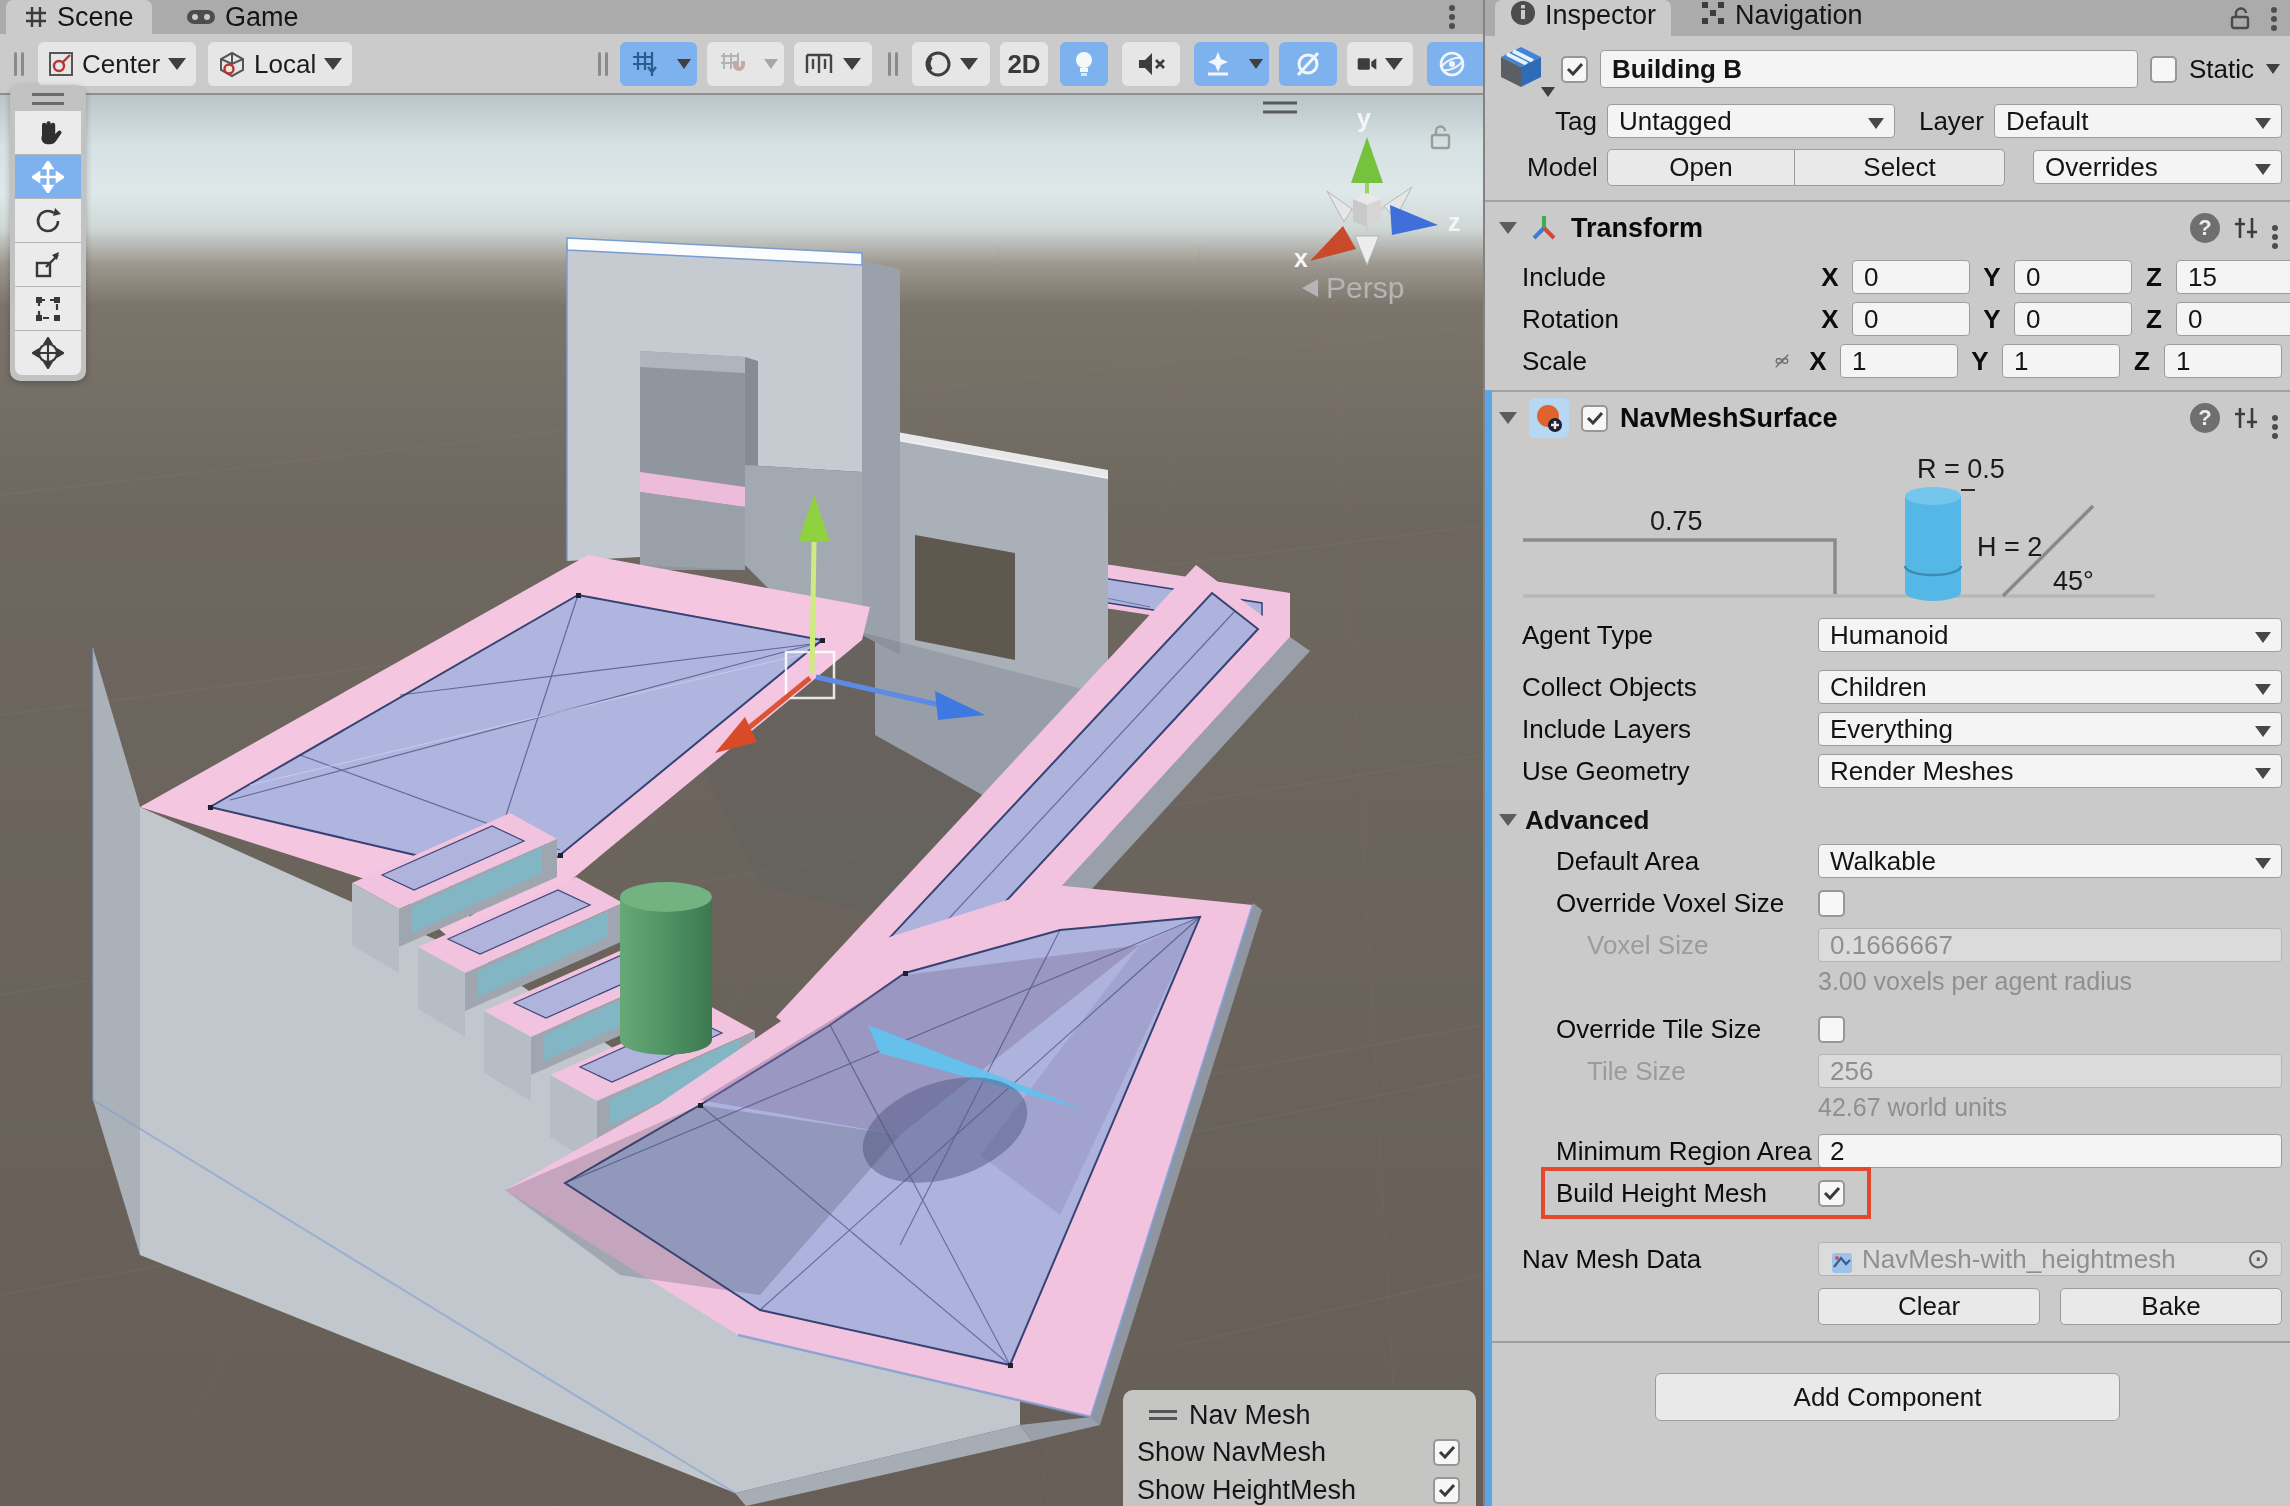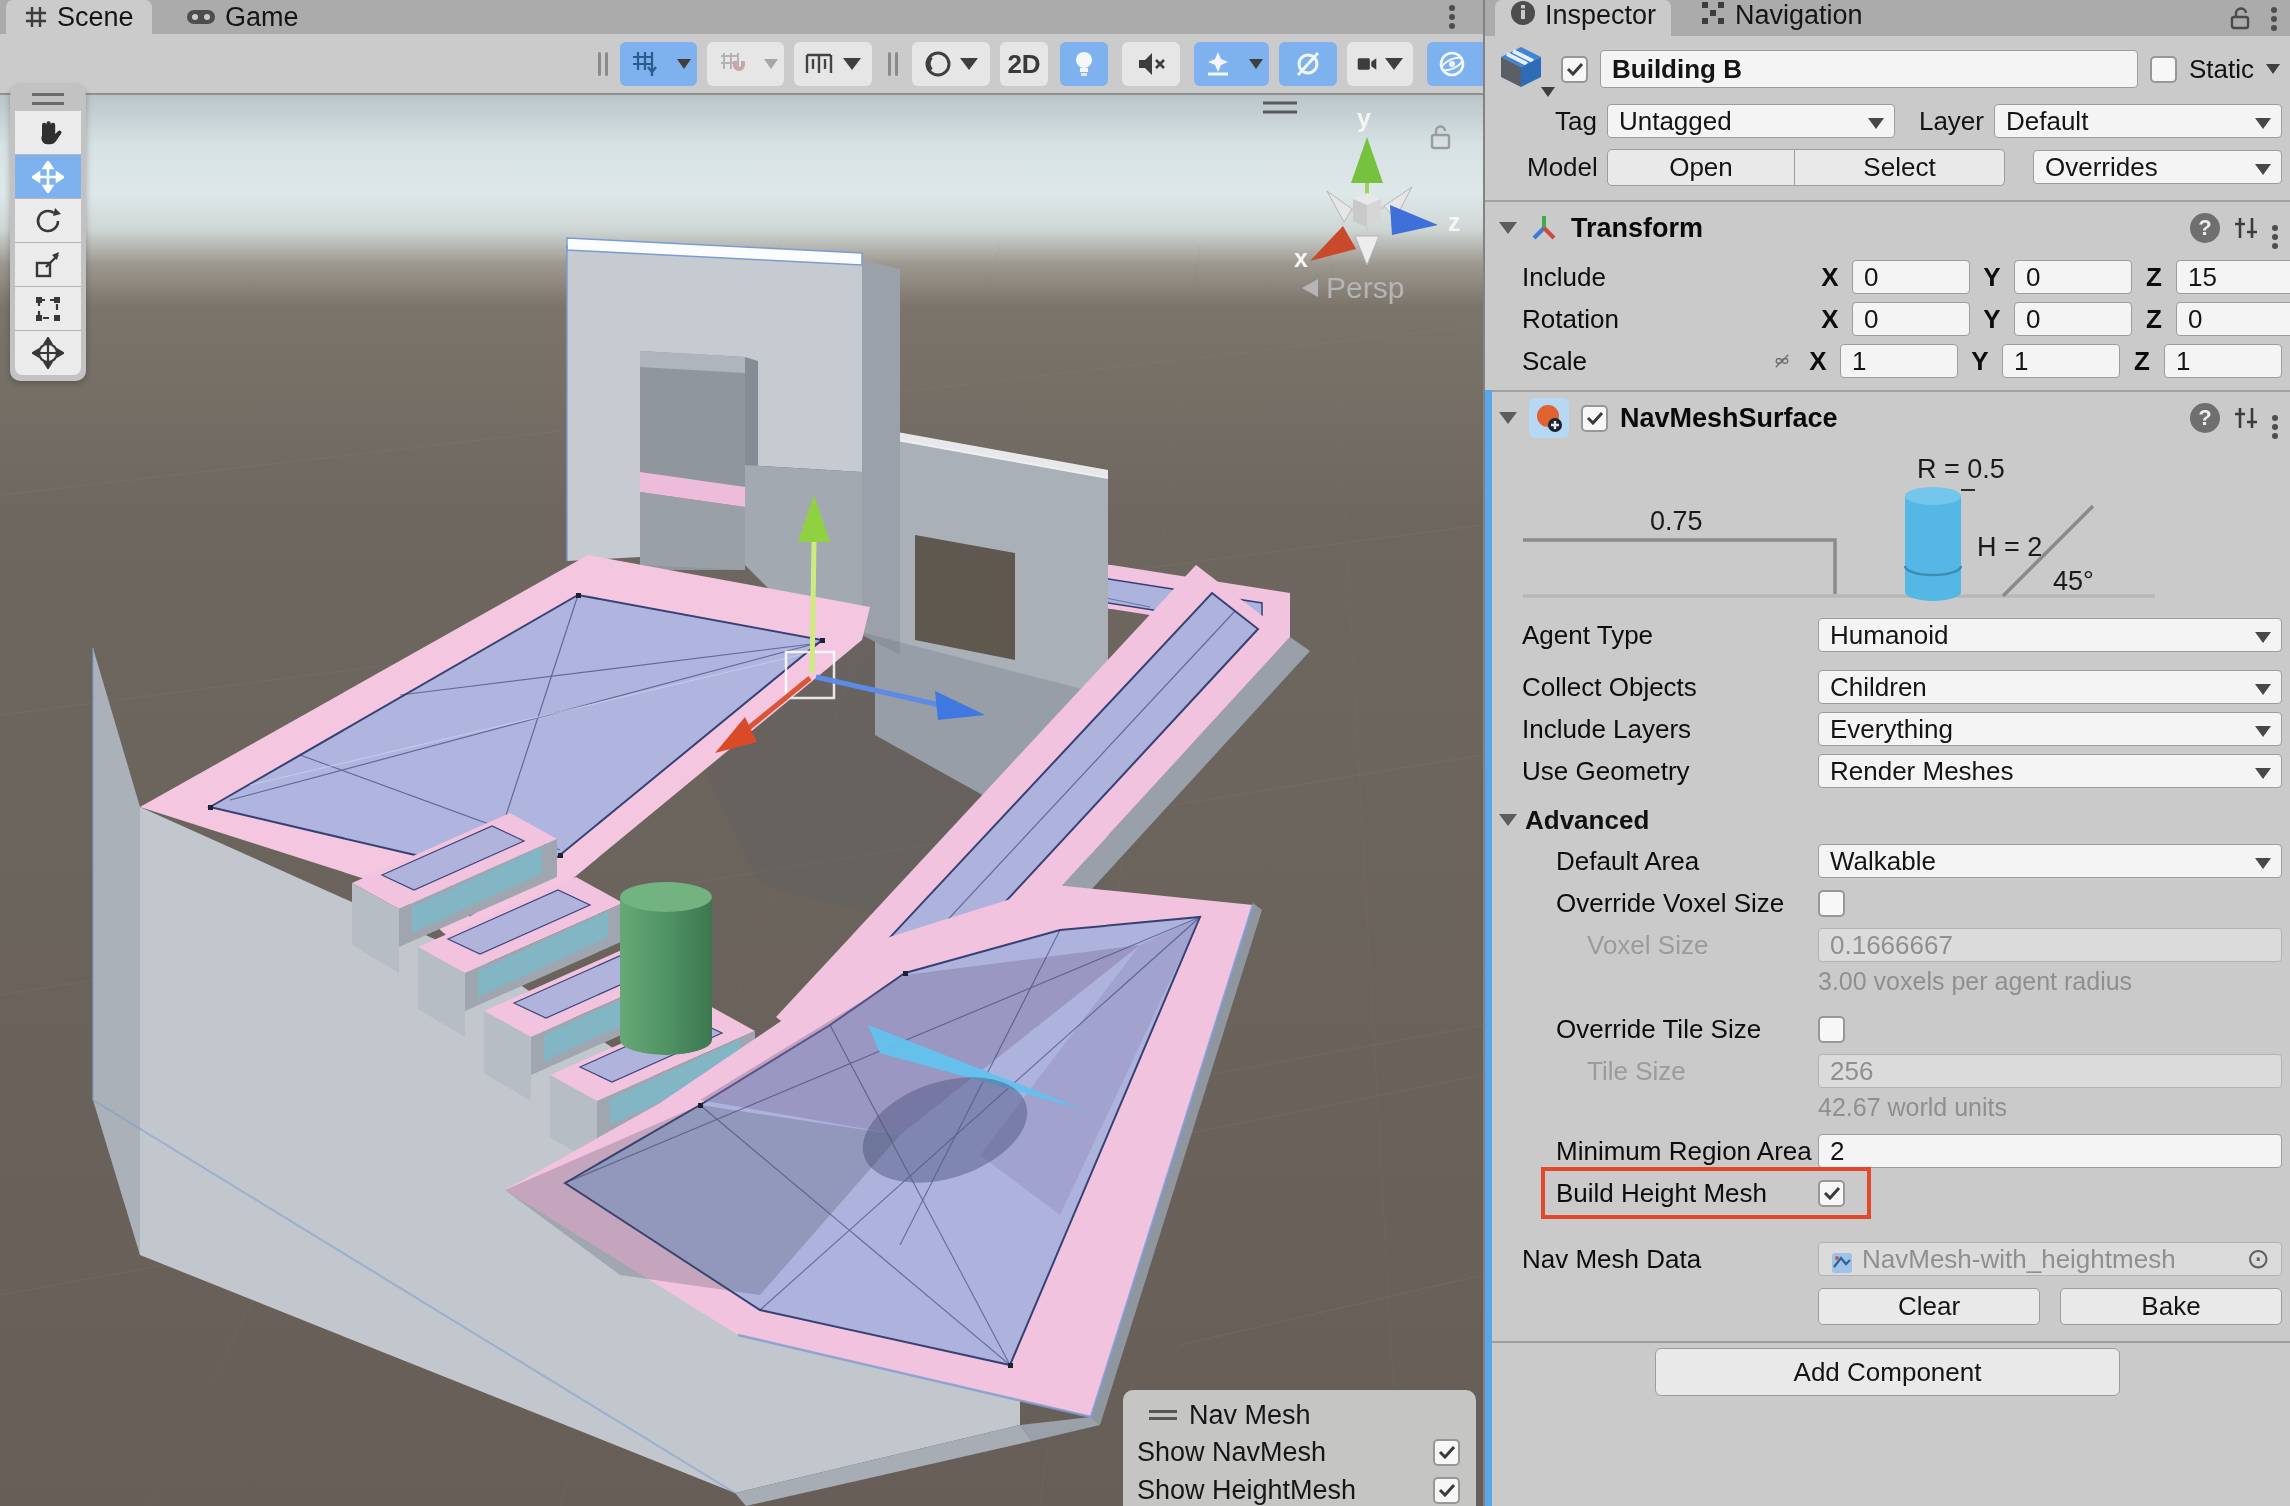--- a/index.html
+++ b/index.html
@@ -89,21 +89,21 @@
          display:flex; align-items:center; justify-content:center; font-size:26px; color:#141414; }
   .axis-group { display:flex; align-items:center; gap:10px; flex:1; }
   .axis-lbl { font-weight:bold; color:#0c0c0c; width:24px; text-align:center; }
   .axis-fld { width:118px; flex:1; }
   #navmesh-comp { position:relative; }
   #navmesh-comp .bluebar { position:absolute; left:0; top:0; width:7px; height:1298px; background:#59a7e8; }
   .redbox { position:absolute; left:56px; top:-7px; width:330px; height:52px;
             border:4px solid #e2492c; pointer-events:none; }
   .objfld { gap:8px; }
   .objfld .picker { color:#5f5f5f; font-size:28px; margin-left:auto; }
-  #add-comp-wrap { display:flex; justify-content:center; margin-top:5px;text-align:right; }
+  #add-comp-wrap { display:flex; justify-content:center; margin-top:30px;text-align:right; }
   #add-comp { width:465px; height:48px; border-radius:6px; }
   .divider { height:2px; background:#9e9e9e; margin-top:16px; }
 </style>
 </head>
 <body>
 
 <div id="scene-view">
 
   <div id="scene-tabbar">
     <div class="stab active" style="left:6px">
@@ -117,20 +117,41 @@
           <rect x="1" y="4" width="28" height="14" rx="7" fill="#4d4d4d"></rect>
           <circle cx="9" cy="11" r="3" fill="#cbcbcb"></circle>
           <circle cx="21" cy="11" r="3" fill="#cbcbcb"></circle>
         </svg>
       <span>Game</span>
     </div>
     <div class="kebab" style="position:absolute;left:1449px;top:5px"></div>
   </div>
 
   <div id="scene-toolbar">
+    <div class="cluster" style="left:14px">
+      <div class="vbar"></div>
+        <div class="vbar"></div>
+      <div class="tb-btn" style="margin-left:14px">
+        <svg width="26" height="26" viewBox="0 0 26 26">
+            <rect x="2" y="2" width="22" height="22" fill="none" stroke="#555" stroke-width="2"></rect>
+            <circle cx="11" cy="15" r="5" fill="none" stroke="#b33" stroke-width="2.4"></circle>
+            <path d="M14 12 L22 4" stroke="#b33" stroke-width="2.4"></path>
+          </svg>
+        <span>Center</span>
+        <div class="tri"></div>
+      </div>
+      <div class="tb-btn" style="margin-left:12px">
+        <svg width="28" height="28" viewBox="0 0 28 28">
+            <path d="M14 3 L25 9 V20 L14 26 L3 20 V9 Z M14 3 V14 M3 9 L14 14 L25 9" fill="none" stroke="#555" stroke-width="2"></path>
+            <circle cx="11" cy="19" r="4.5" fill="none" stroke="#b33" stroke-width="2.4"></circle>
+          </svg>
+        <span>Local</span>
+        <div class="tri"></div>
+      </div>
+    </div>
 
     <div class="cluster" style="left:598px">
       <div class="vbar"></div>
         <div class="vbar"></div>
       <div class="tb-btn blue joinL" style="margin-left:12px;width:50px">
         <svg width="26" height="26" viewBox="0 0 26 26">
             <path d="M6 1v18M13 1v18M20 1v18M1 6h18M1 13h18" stroke="#2c5b8f" stroke-width="2.2" fill="none"></path>
             <path d="M16 16 l4 5 M24 16 l-4 5 M20 21 v4" stroke="#2c5b8f" stroke-width="2.4" fill="none"></path>
           </svg>
       </div>

